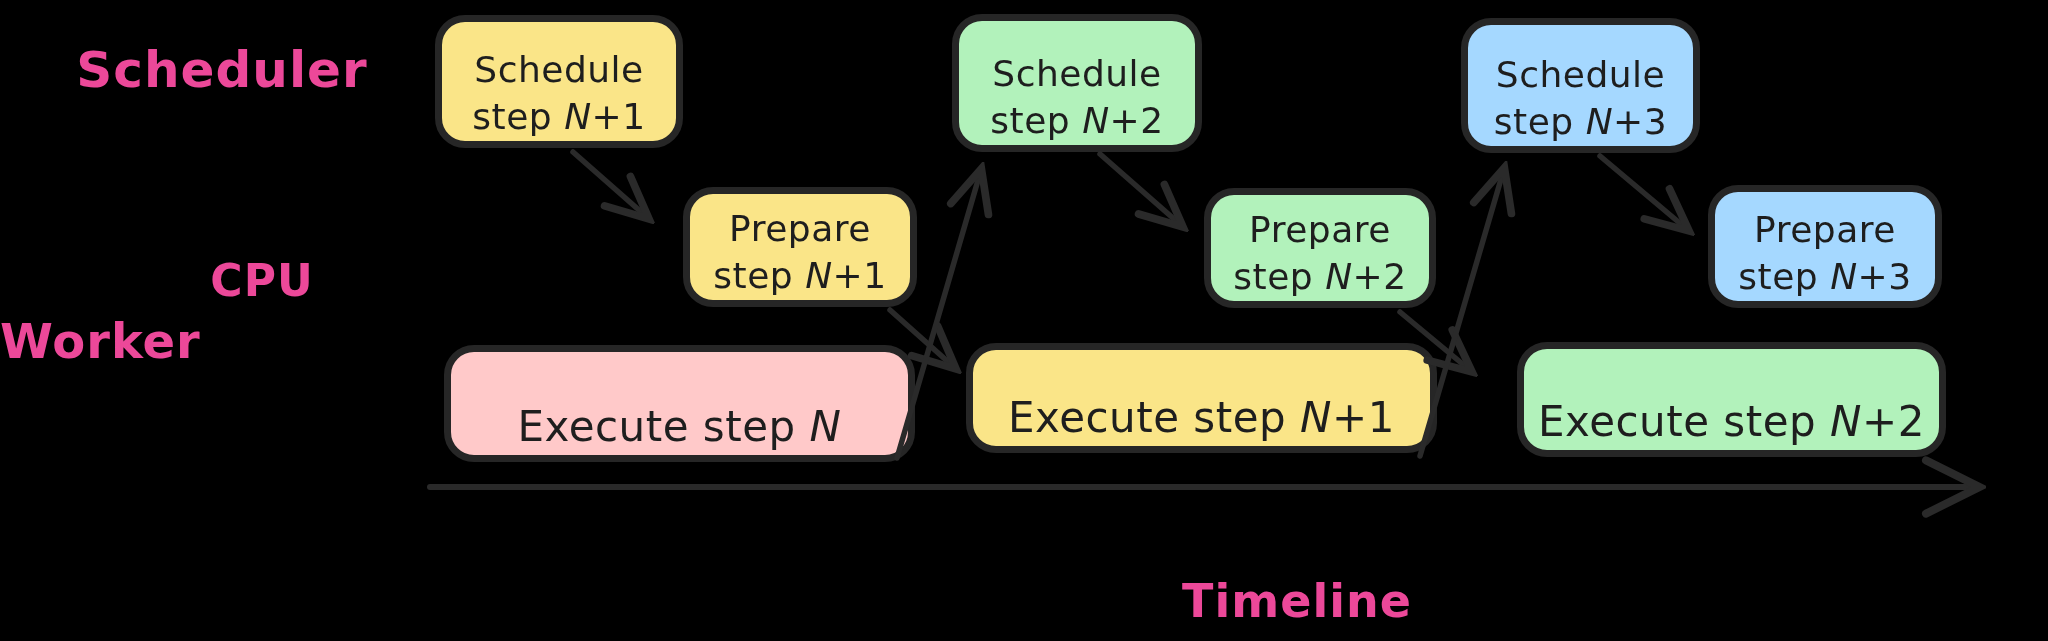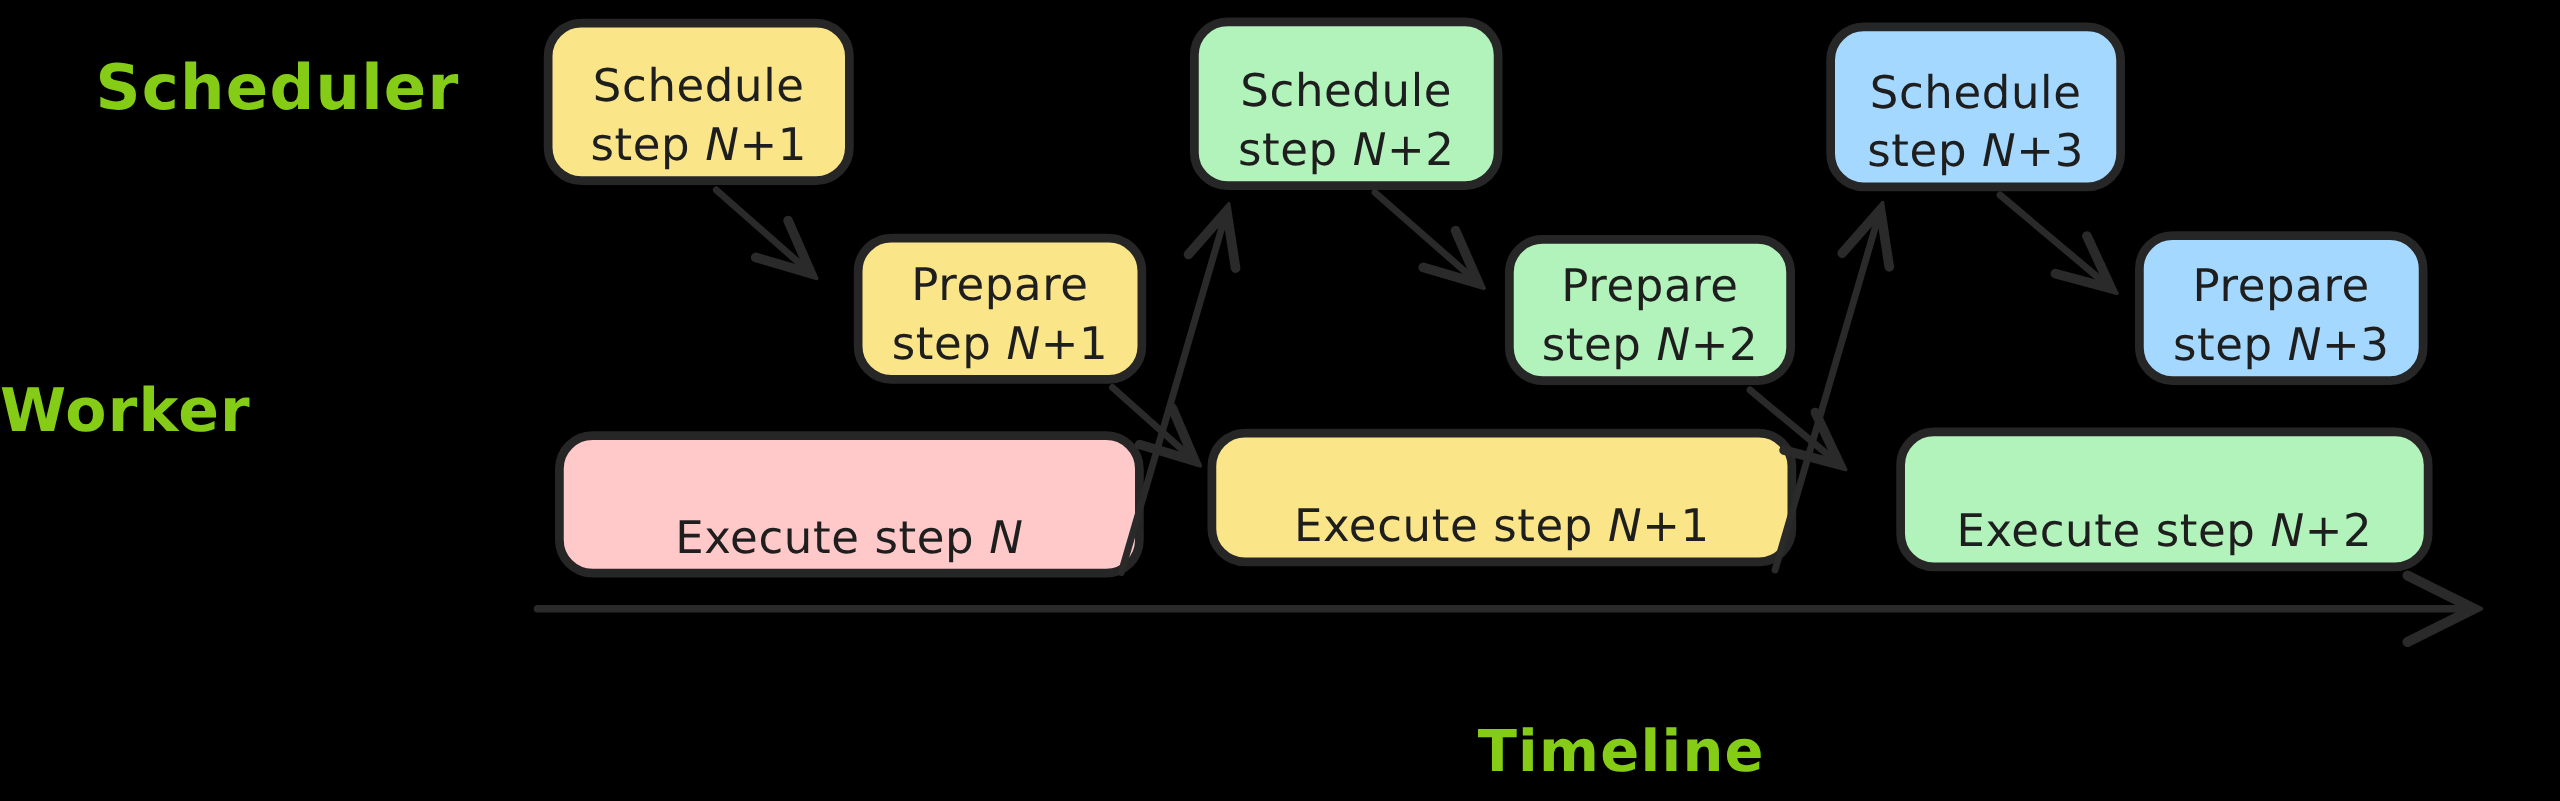--- a/index.html
+++ b/index.html
@@ -7,29 +7,29 @@
     position: relative;
     width: 2048px;
     height: 641px;
     background: #000;
     font-family: "DejaVu Sans", sans-serif;
     overflow: hidden;
   }
   
   .rlabel {
     position: absolute;
-    color: #84cc16;
+    color: #ec4899;
     font-weight: 700;
     text-align: center;
     letter-spacing: 1px;
     line-height: 1.05;
     user-select: none;
   }
   #lbl-scheduler { left: 72px;   top: 44px;  width: 300px; font-size: 50px; }
-  #lbl-worker    { left: 0px;    top: 304px; width: 192px; font-size: 48px; }
+  #lbl-worker    { left: 0px;    top: 316px; width: 192px; font-size: 48px; }
   #lbl-cpu       { left: 192px;  top: 258px; width: 140px; font-size: 44px; }
   #lbl-gpu       { left: 192px;  top: 382px; width: 140px; font-size: 44px; }
   #lbl-timeline  { left: 1147px; top: 577px; width: 300px; font-size: 46px; }
 
   
   .box {
     position: absolute;
     box-sizing: border-box;
     border: 7px solid #262626;
     border-radius: 30px;
@@ -38,21 +38,21 @@
     justify-content: center;
     color: #1e1e1e;
   }
   .box .txt {
     text-align: center;
     font-size: 36px;
     line-height: 1.30;
     font-weight: 500;
     letter-spacing: 0.5px;
   }
-  .box.exec .txt { font-size: 36px; }
+  .box.exec .txt { font-size: 42px; }
   .var { font-style: italic; }
 
   #b-schedule-n1 { left: 435px;  top: 15px;  width: 248px; height: 133px; }
   #b-prepare-n1  { left: 683px;  top: 187px; width: 234px; height: 120px; }
   #b-schedule-n2 { left: 952px;  top: 14px;  width: 250px; height: 138px; }
   #b-prepare-n2  { left: 1204px; top: 188px; width: 232px; height: 120px; }
   #b-schedule-n3 { left: 1461px; top: 18px;  width: 239px; height: 135px; }
   #b-prepare-n3  { left: 1708px; top: 185px; width: 234px; height: 123px; }
   #b-execute-n   { left: 444px;  top: 345px; width: 471px; height: 117px; }
   #b-execute-n1  { left: 966px;  top: 343px; width: 471px; height: 110px; }
@@ -60,20 +60,21 @@
 
   svg.overlay { position: absolute; left: 0; top: 0; pointer-events: none; }
 </style>
 </head>
 <body>
 
 <div class="stage">
 
   <div class="rlabel" id="lbl-scheduler">Scheduler</div>
   <div class="rlabel" id="lbl-worker">Worker</div>
+  <div class="rlabel" id="lbl-cpu">CPU</div>
   <div class="rlabel" id="lbl-timeline">Timeline</div>
 
   <div class="box" id="b-schedule-n1" style="background-color: rgb(250, 229, 136);">
     <div class="txt"><span>Schedule</span><br><span>step </span><span class="var">N</span><span>+1</span></div>
   </div>
   <div class="box" id="b-schedule-n2" style="background-color: rgb(178, 242, 187);">
     <div class="txt"><span>Schedule</span><br><span>step </span><span class="var">N</span><span>+2</span></div>
   </div>
   <div class="box" id="b-schedule-n3" style="background-color: rgb(165, 216, 255);">
     <div class="txt"><span>Schedule</span><br><span>step </span><span class="var">N</span><span>+3</span></div>

